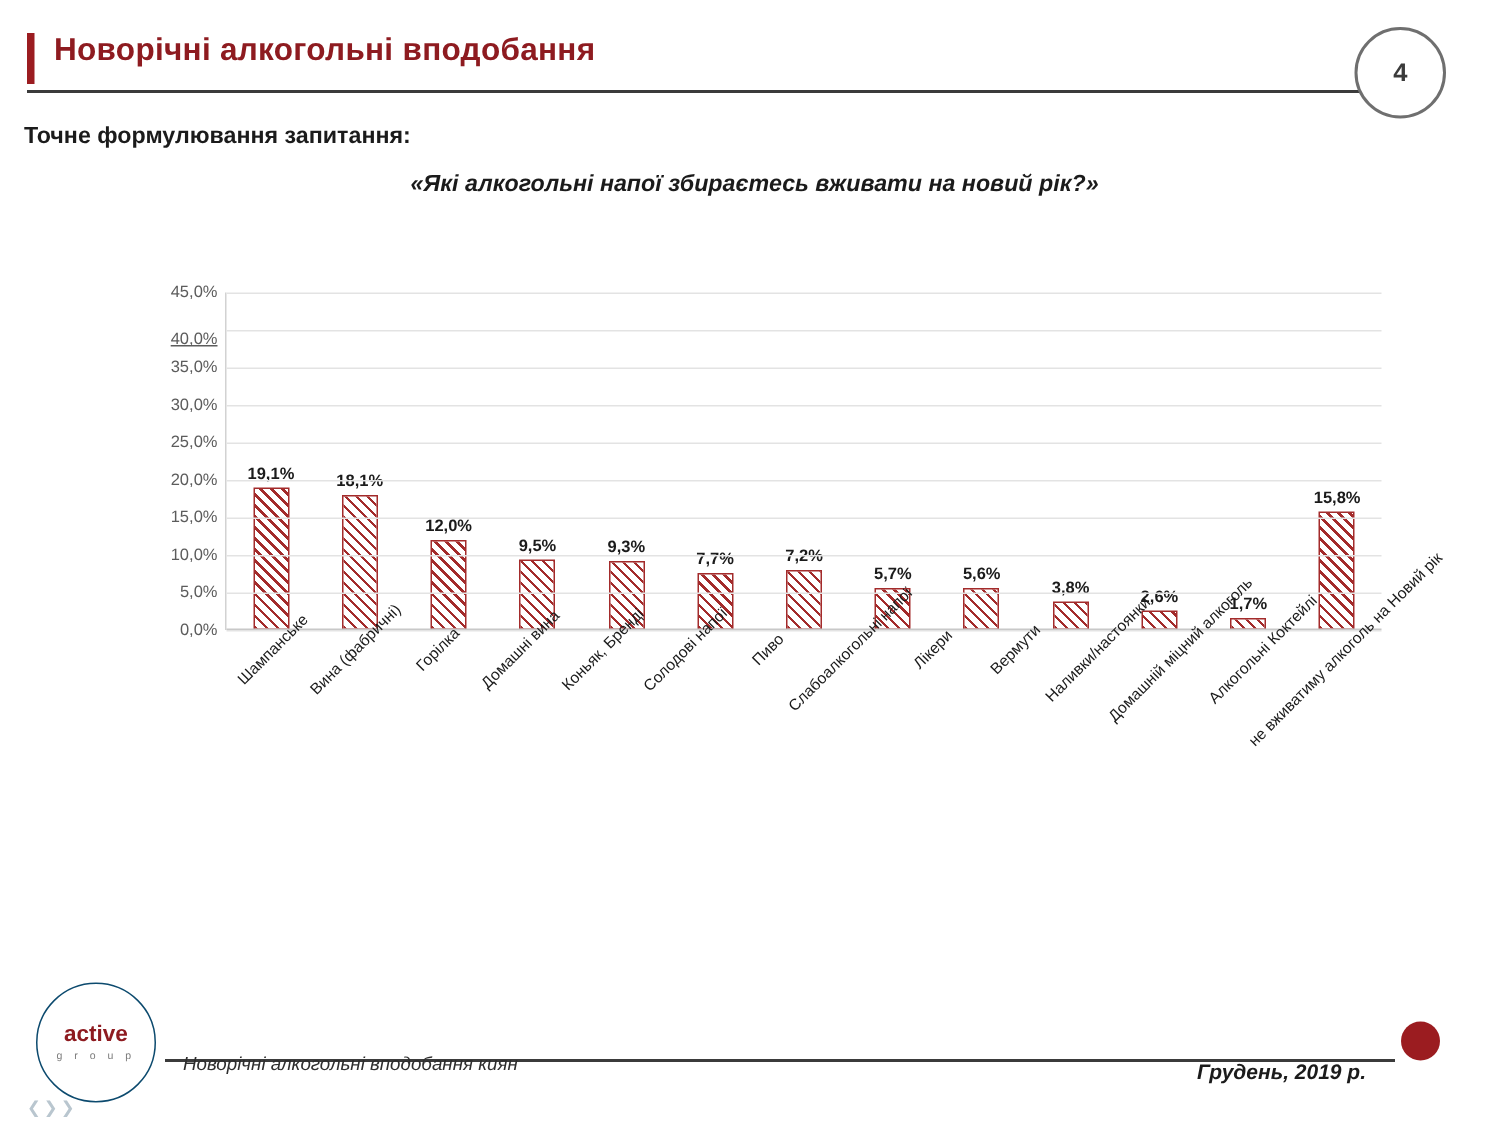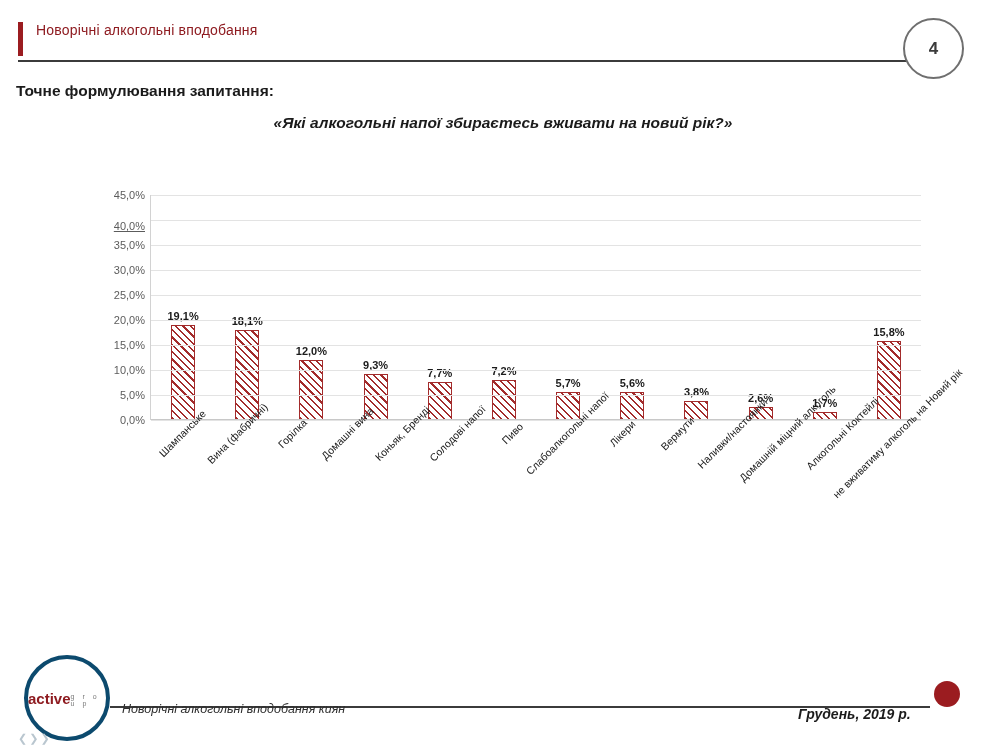--- a/index.html
+++ b/index.html
@@ -29,22 +29,22 @@
     left: 18px;
     top: 0px;
     width: 5px;
     height: 34px;
     background: #9b1c20;
   }
   .header-title {
     position: absolute;
     left: 36px;
     top: 0px;
-    font-size: 14px;
-    font-weight: normal;
+    font-size: 21px;
+    font-weight: bold;
     color: #8e1b20;
     letter-spacing: 0.2px;
     white-space: nowrap;
   }
   .header-rule {
     position: absolute;
     left: 18px;
     top: 38px;
     width: 900px;
     height: 2px;
@@ -225,24 +225,24 @@
     font-weight: bold;
     color: #1b1b1b;
   }
   .logo {
     position: absolute;
     left: 24px;
     top: 655px;
     width: 78px;
     height: 78px;
     border-radius: 50%;
-    border: 4px solid #0c4a6e;
+    border: 1px solid #0c4a6e;
     background: #ffffff;
     display: flex;
-    flex-direction: row;
+    flex-direction: column;
     align-items: center;
     justify-content: center;
   }
   .logo-main {
     font-size: 15px;
     font-weight: bold;
     color: #8e1b20;
     line-height: 1;
   }
   .logo-sub {
@@ -282,20 +282,25 @@
           </div>
         </div>
         <div class="bar-slot">
           <div class="bar" style="height: 90.5px;">
             <div class="bar-label">18,1%</div>
           </div>
         </div>
         <div class="bar-slot">
           <div class="bar" style="height: 60px;">
             <div class="bar-label">12,0%</div>
+          </div>
+        </div>
+        <div class="bar-slot">
+          <div class="bar" style="height: 47.5px;">
+            <div class="bar-label">9,5%</div>
           </div>
         </div>
         <div class="bar-slot">
           <div class="bar" style="height: 46.5px;">
             <div class="bar-label">9,3%</div>
           </div>
         </div>
         <div class="bar-slot">
           <div class="bar" style="height: 38.5px;">
             <div class="bar-label">7,7%</div>

